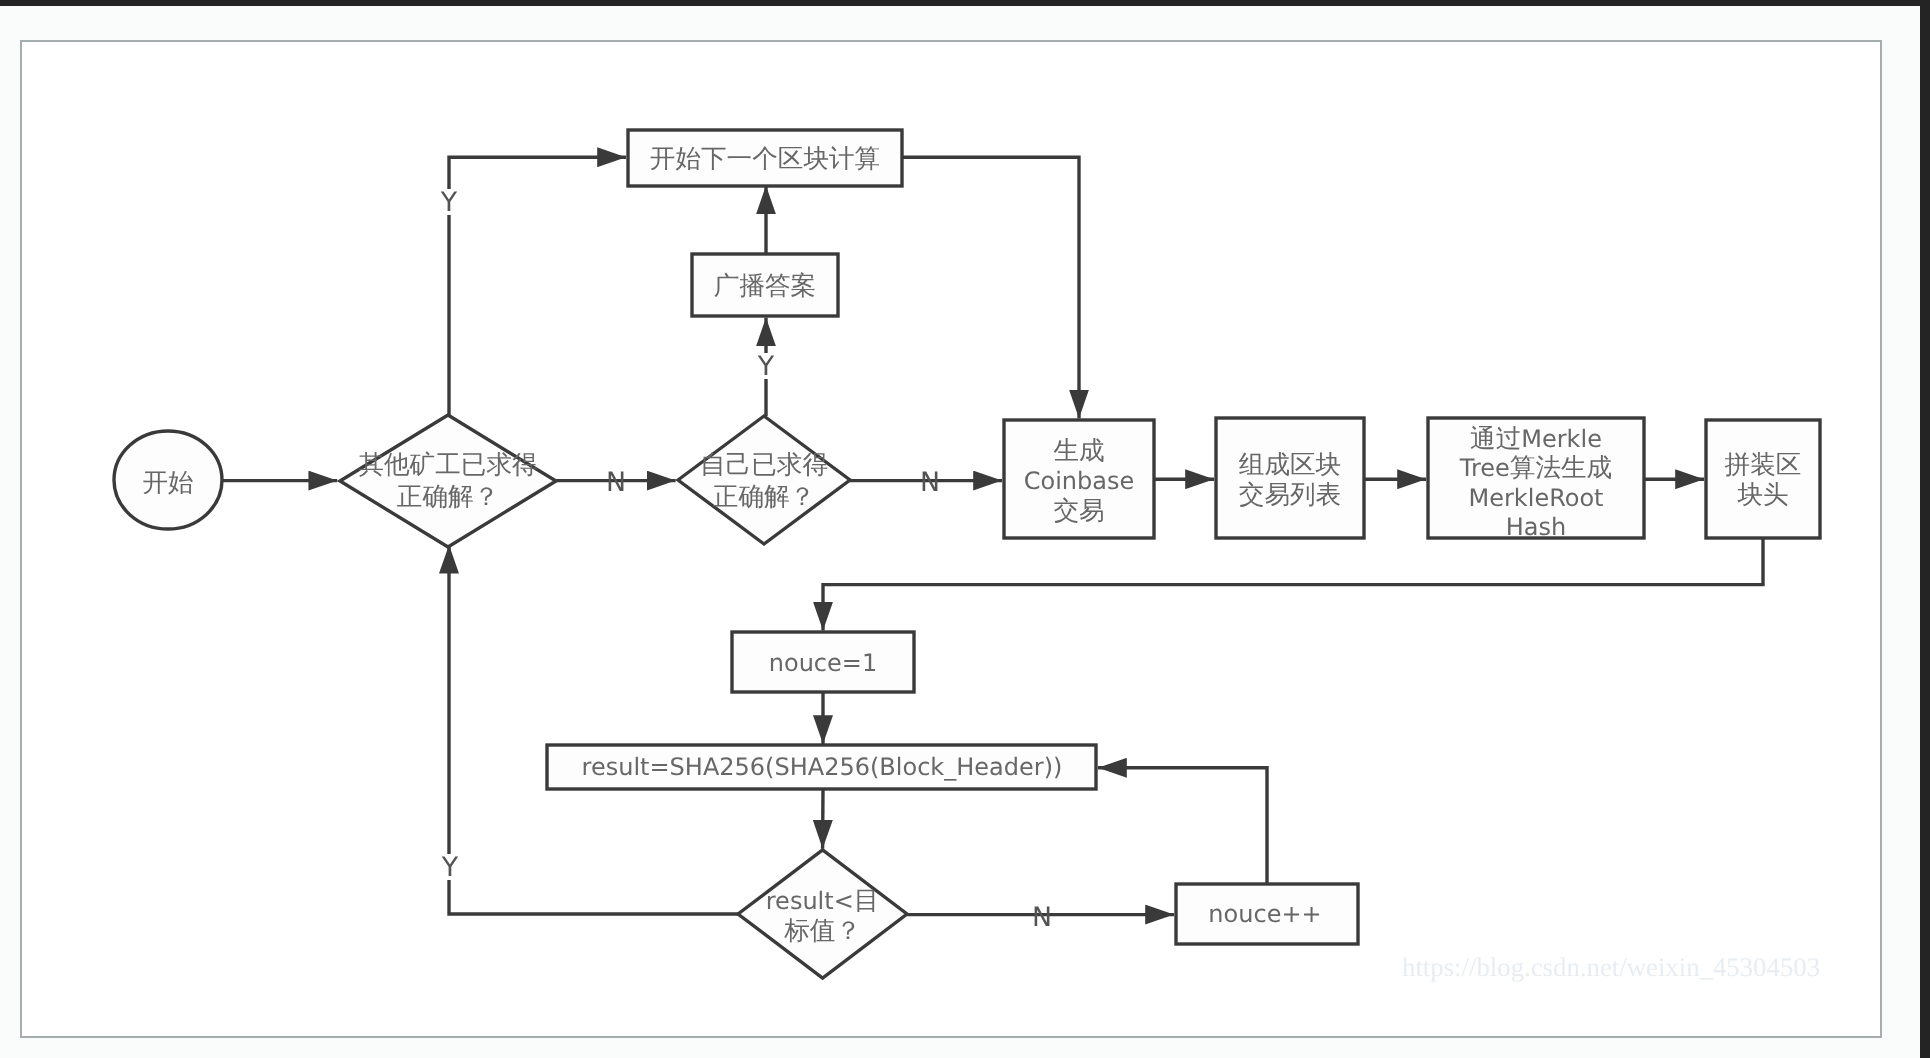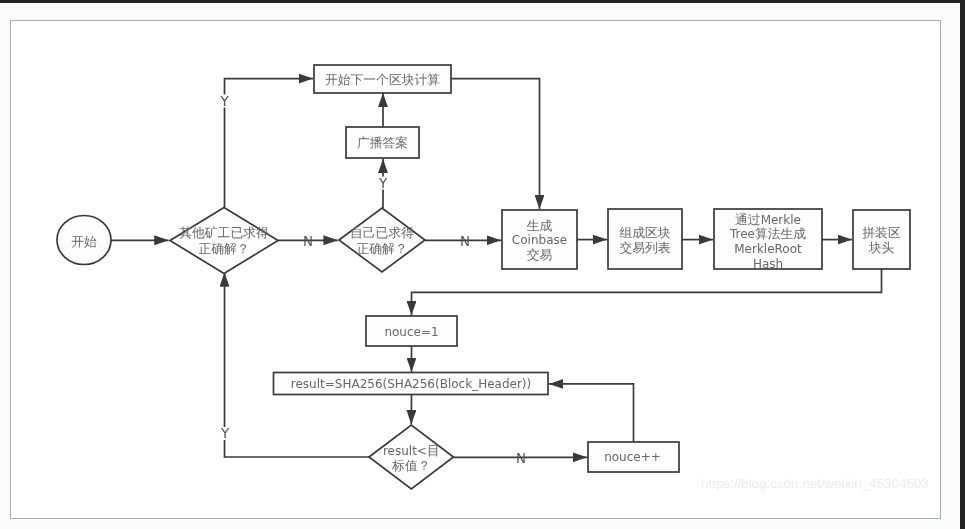--- a/index.html
+++ b/index.html
@@ -12,21 +12,21 @@
   #page{position:relative;width:965px;height:529px;background:#fafcfc;}
   .band-top{position:absolute;left:0;top:0;width:965px;height:3px;background:#242424;}
   .band-right{position:absolute;left:960px;top:0;width:5px;height:529px;background:#242424;}
   .canvas{position:absolute;left:10px;top:20px;width:931px;height:499px;background:#ffffff;
           border:1px solid #a6adae;box-sizing:border-box;}
   svg.flow{position:absolute;left:0;top:0;filter:grayscale(1);}
   svg.flow text{font-family:"DejaVu Sans",sans-serif;-webkit-font-smoothing:antialiased;}
   svg.flow tspan.cjk{font-size:12.8px;}
   .wmclip{position:absolute;left:0;top:0;width:960px;height:529px;overflow:hidden;}
   .wm{position:absolute;left:701px;top:476px;font-size:13.4px;color:#e7edf2;white-space:nowrap;letter-spacing:0px;
-      font-family:Liberation Sans, sans-serif;}
+      font-family:Liberation Serif, serif;}
 </style>
 </head>
 <body>
 
 <div id="page">
   <div class="band-top"></div>
   <div class="band-right"></div>
   <div class="canvas"></div>
     <svg class="flow" width="965" height="529" viewBox="0 0 965 529">
       <defs>

